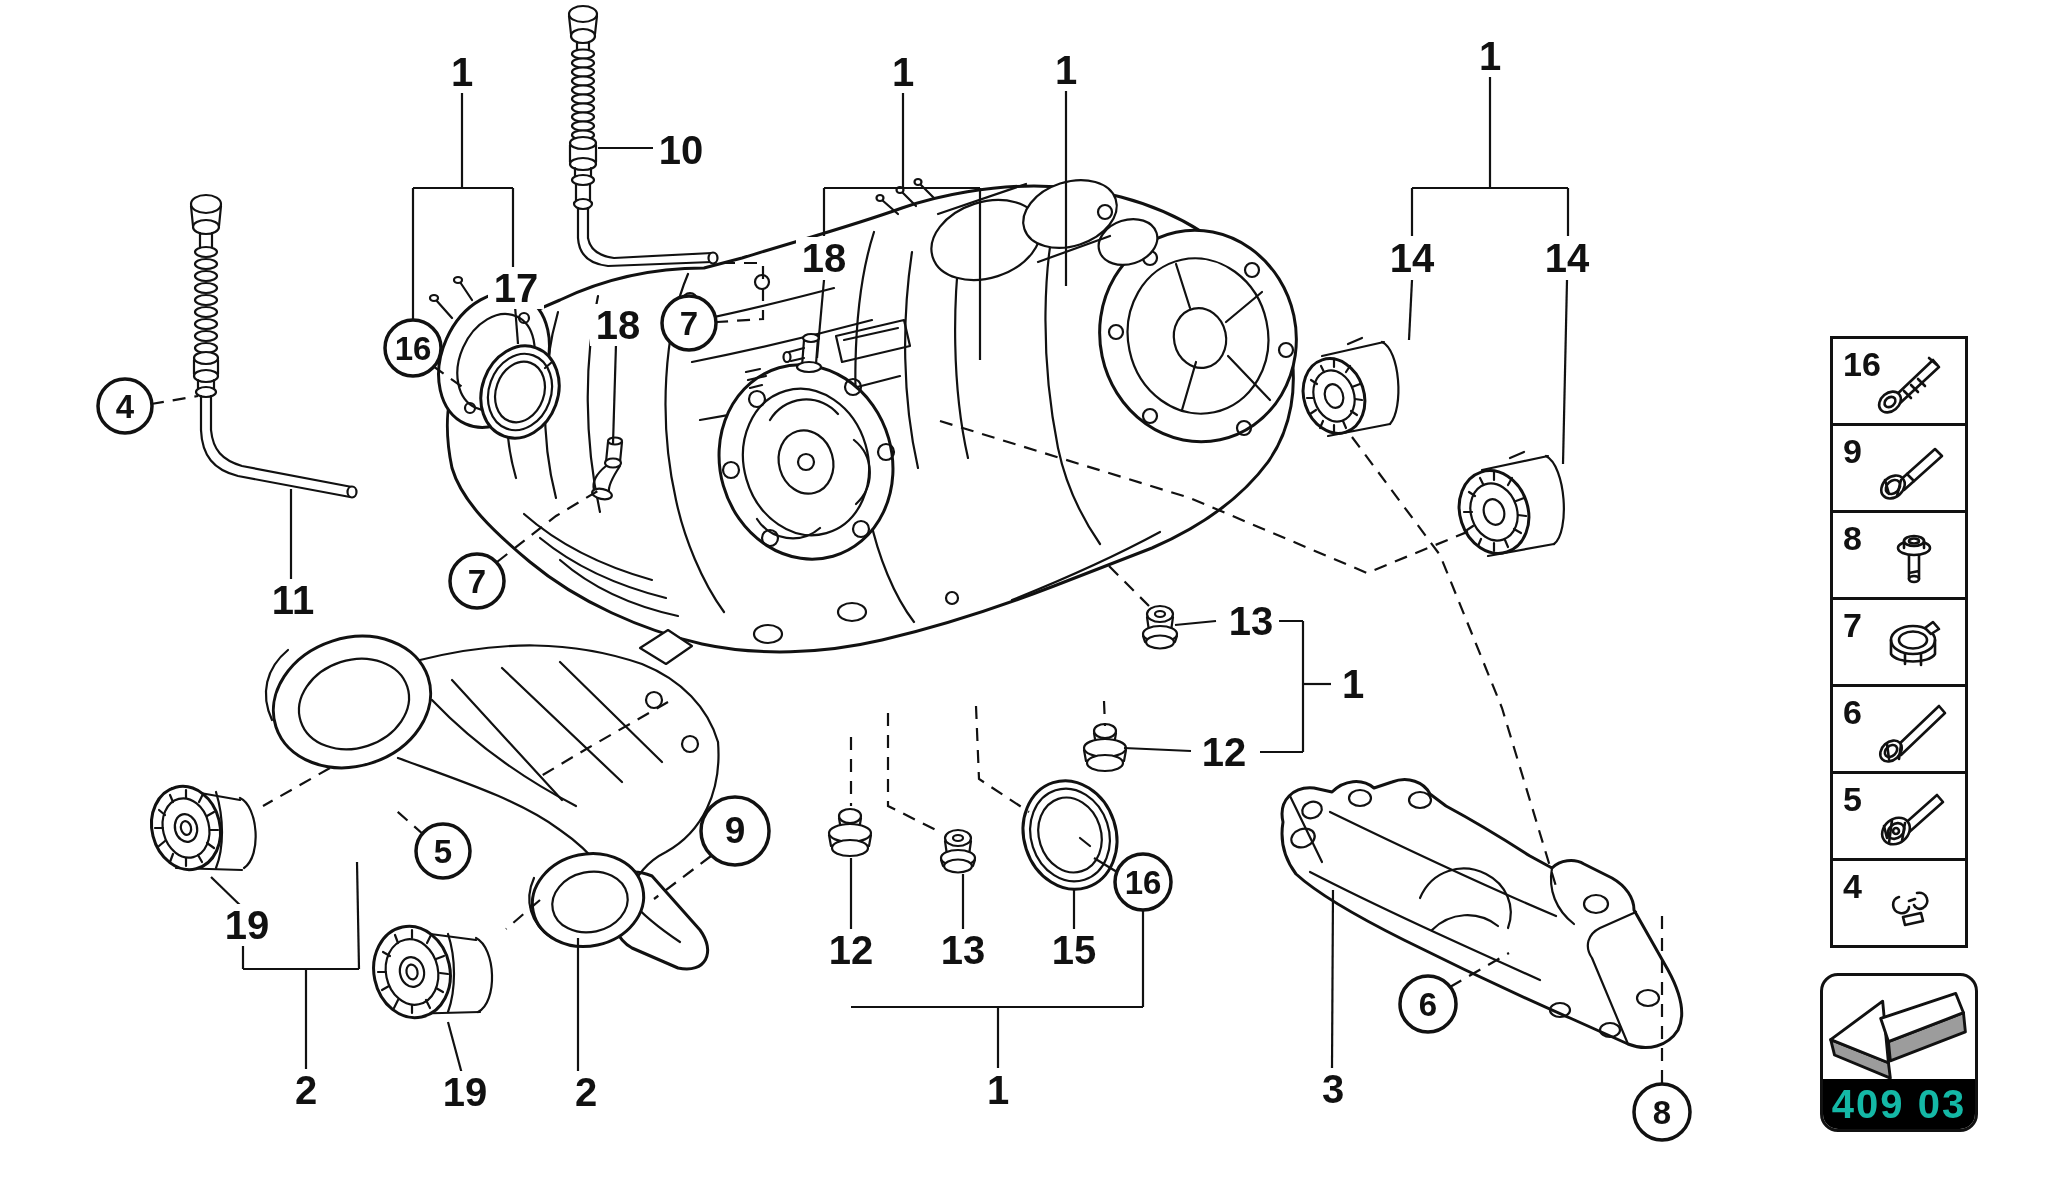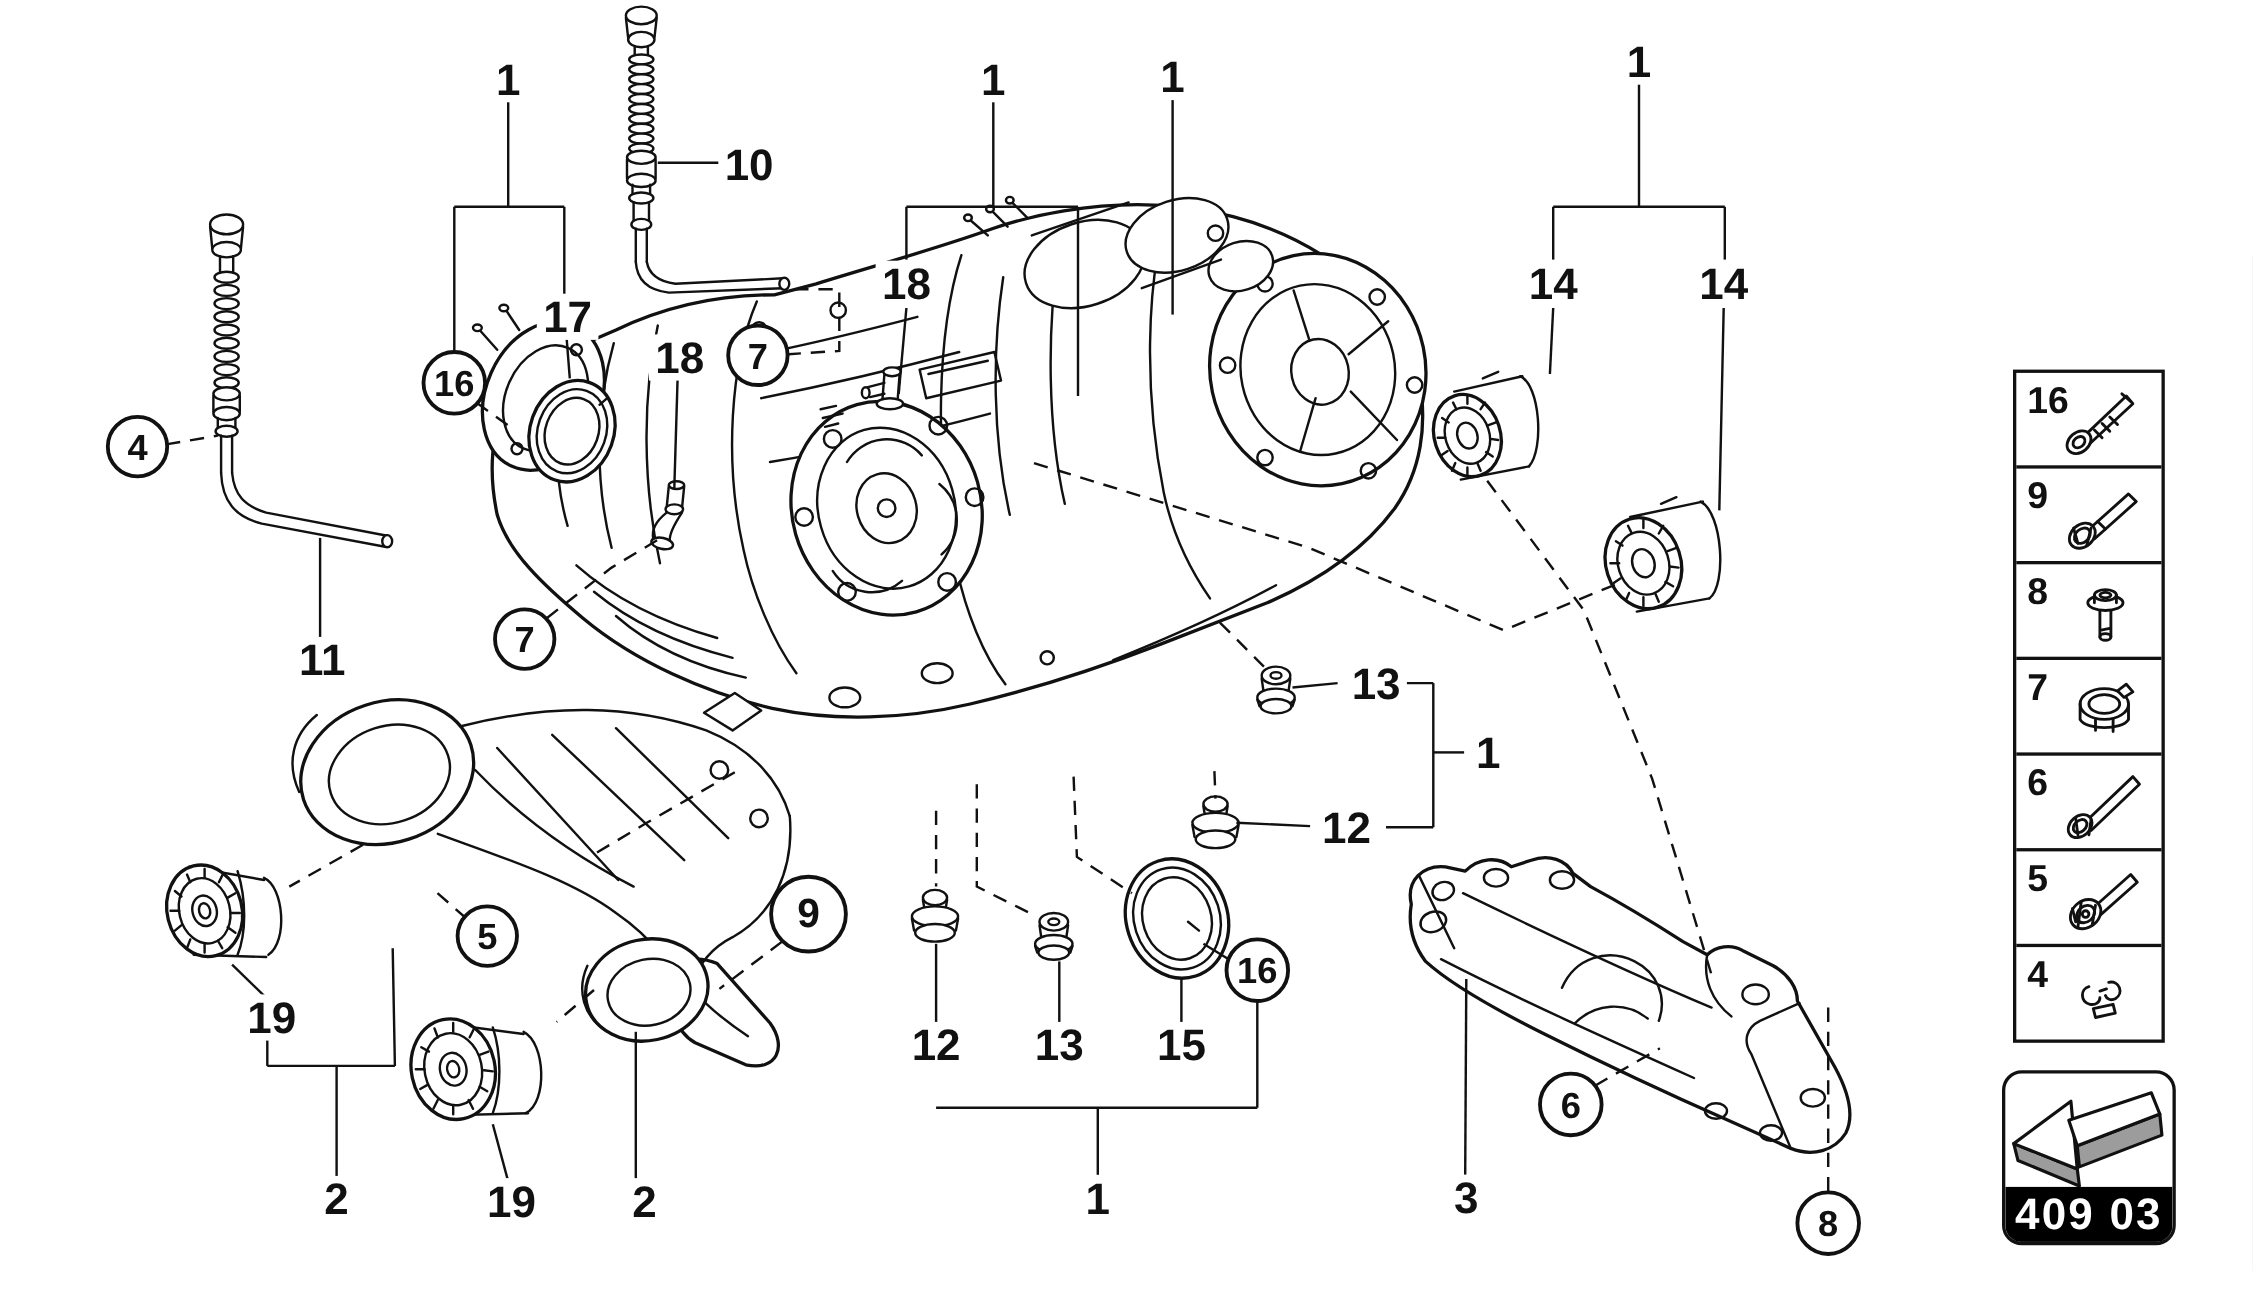--- a/index.html
+++ b/index.html
@@ -24,21 +24,21 @@
   .legend-icon{margin-left:26px;width:106px;height:80px;}
   .legend-icon svg{width:106px;height:80px;}
   .legend-icon .ic{fill:none;stroke:var(--line);stroke-width:2.6;stroke-linecap:round;stroke-linejoin:round;}
   .legend-icon .wf{fill:#fff;}
   
   .badge{position:absolute;left:1820px;top:973px;width:158px;height:159px;box-sizing:border-box;
          border:3.5px solid var(--line);border-radius:18px;background:#fff;overflow:hidden;cursor:pointer;}
   .badge-art{position:absolute;left:0;top:0;width:100%;height:109px;}
   .badge-band{position:absolute;left:0;bottom:0;width:100%;height:50px;background:#000;
               display:flex;align-items:center;justify-content:center;}
-  .badge-band span{color:#ffffff;font:700 40px "Liberation Sans","DejaVu Sans",sans-serif;letter-spacing:2px;}
+  .badge-band span{color:#14b8a6;font:700 40px "Liberation Sans","DejaVu Sans",sans-serif;letter-spacing:2px;}
 </style>
 </head>
 <body>
 
 <div class="stage" style="--line: #111111;">
 
 <svg class="diagram" width="2048" height="1177" viewBox="0 0 2048 1177">
 
   <g>
     <ellipse class="art wf" cx="206" cy="204" rx="15" ry="9"></ellipse>

